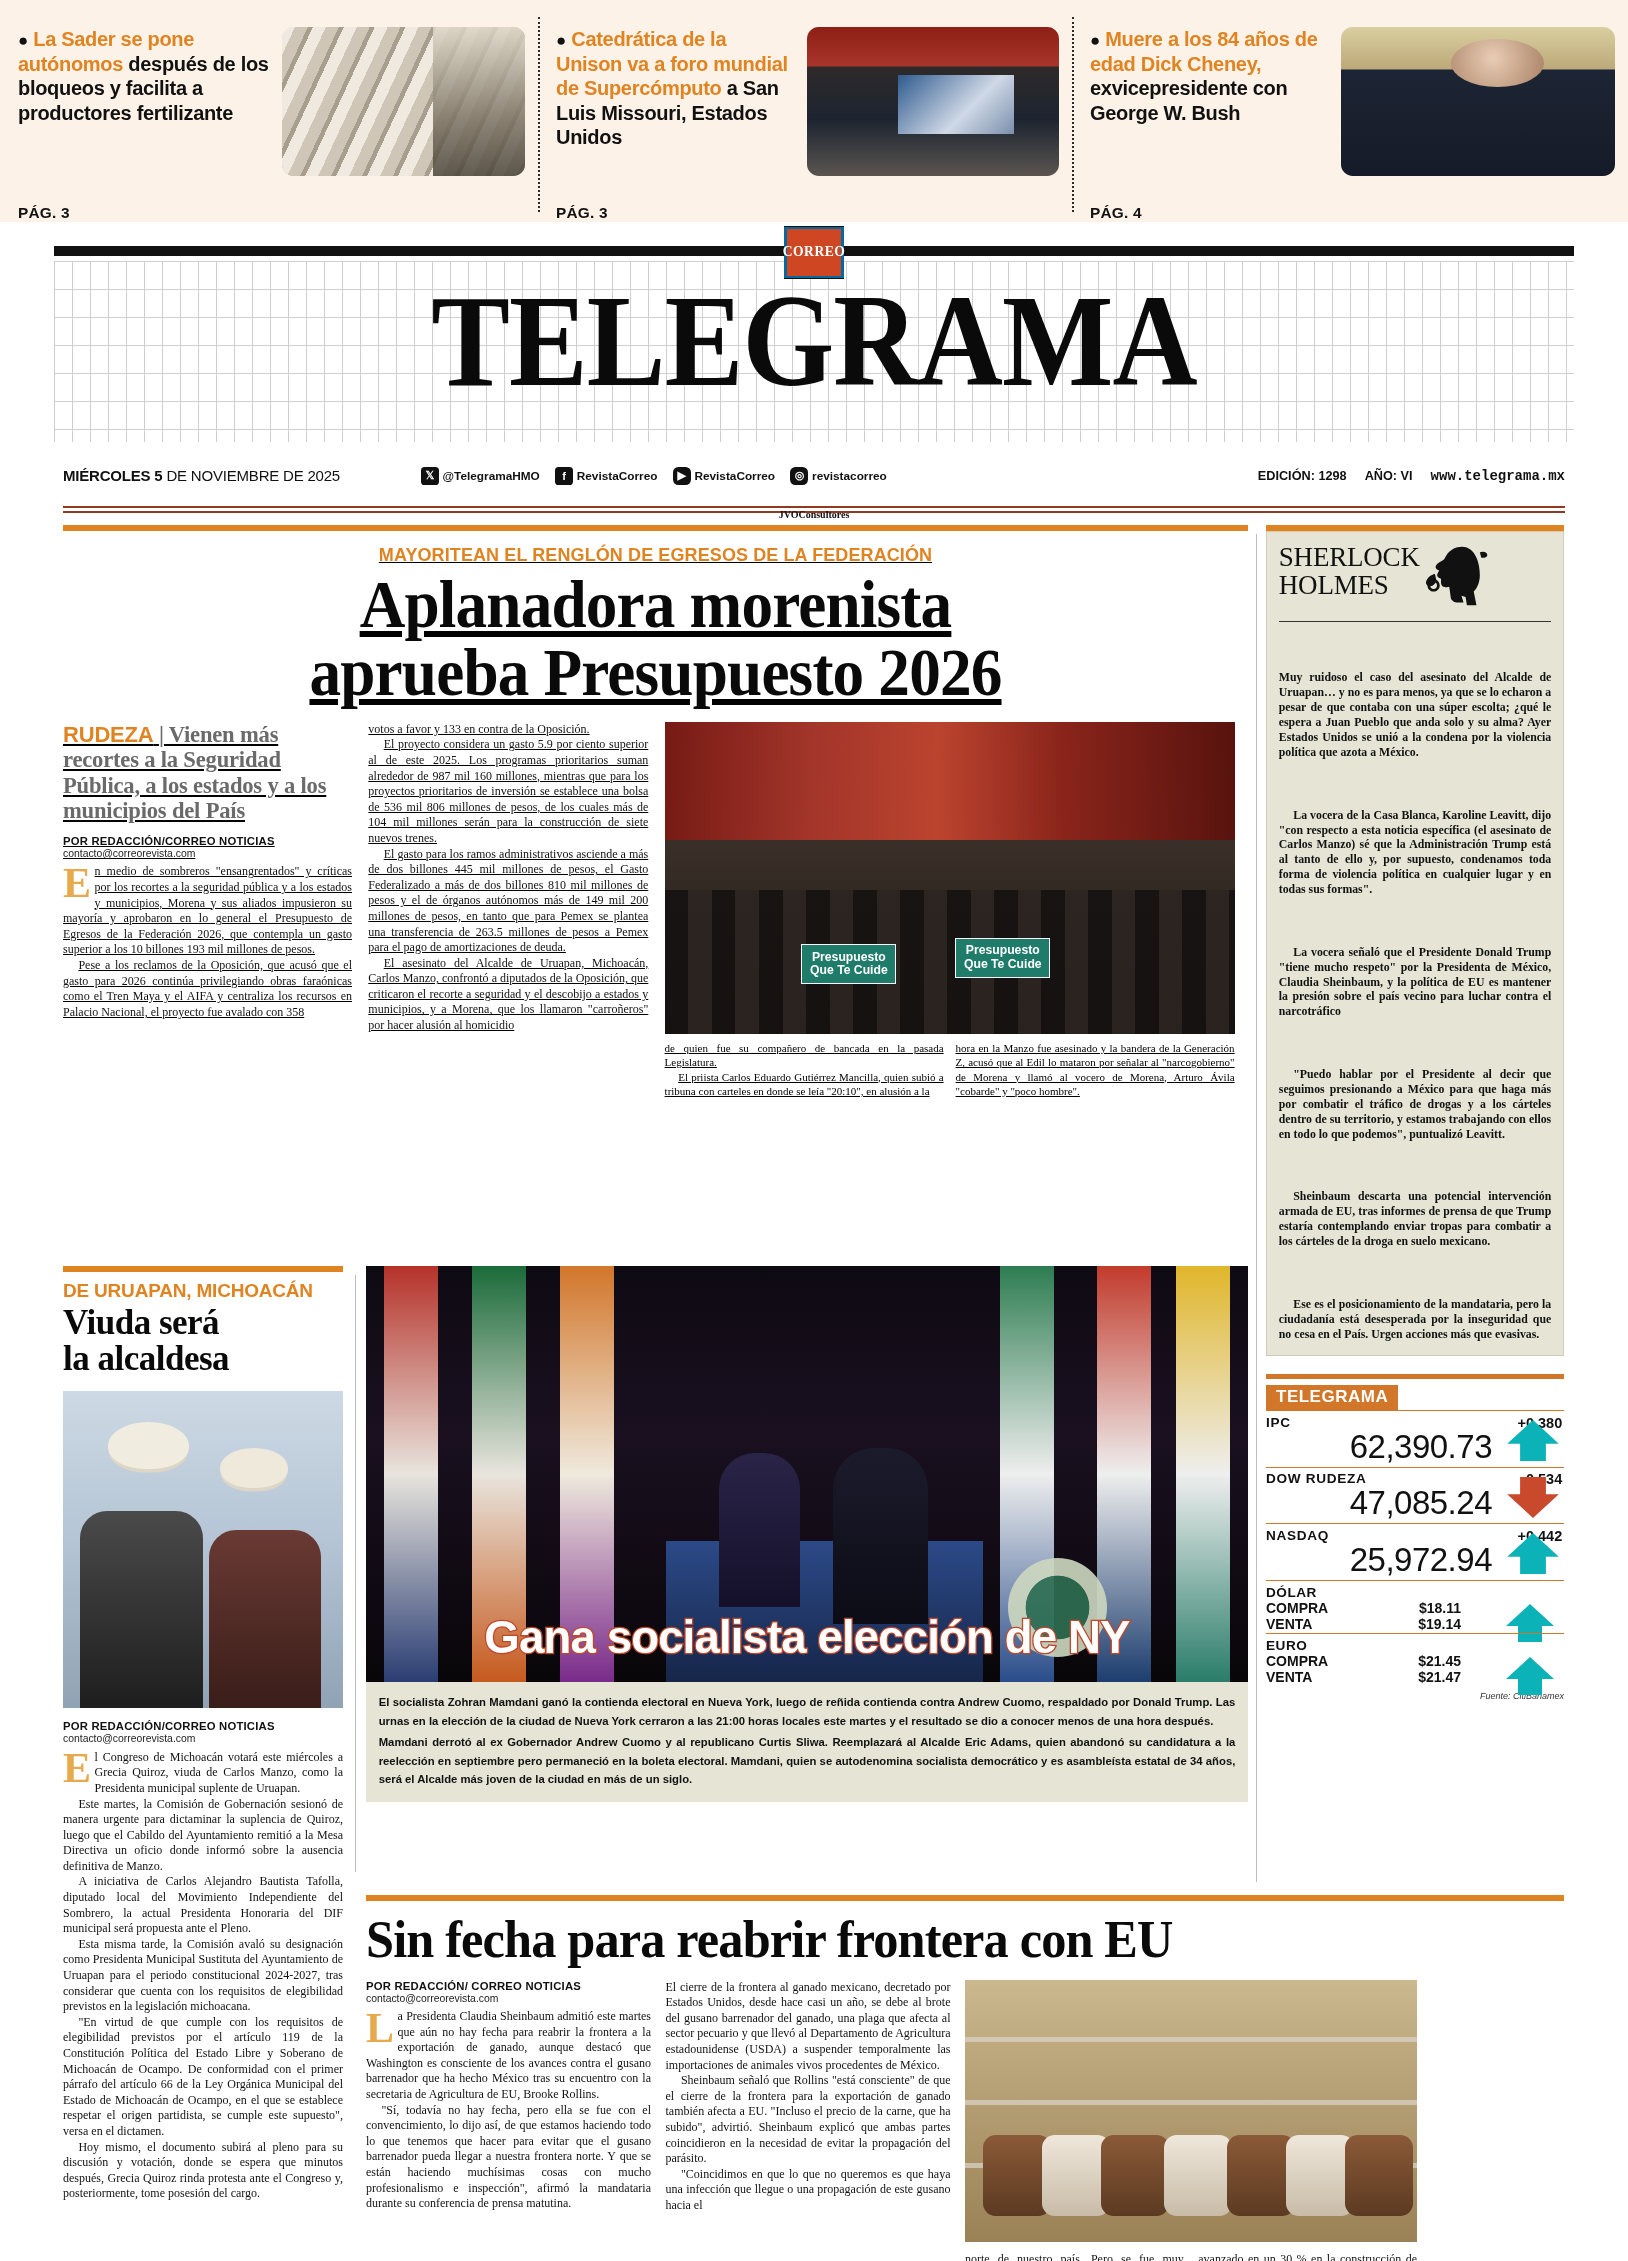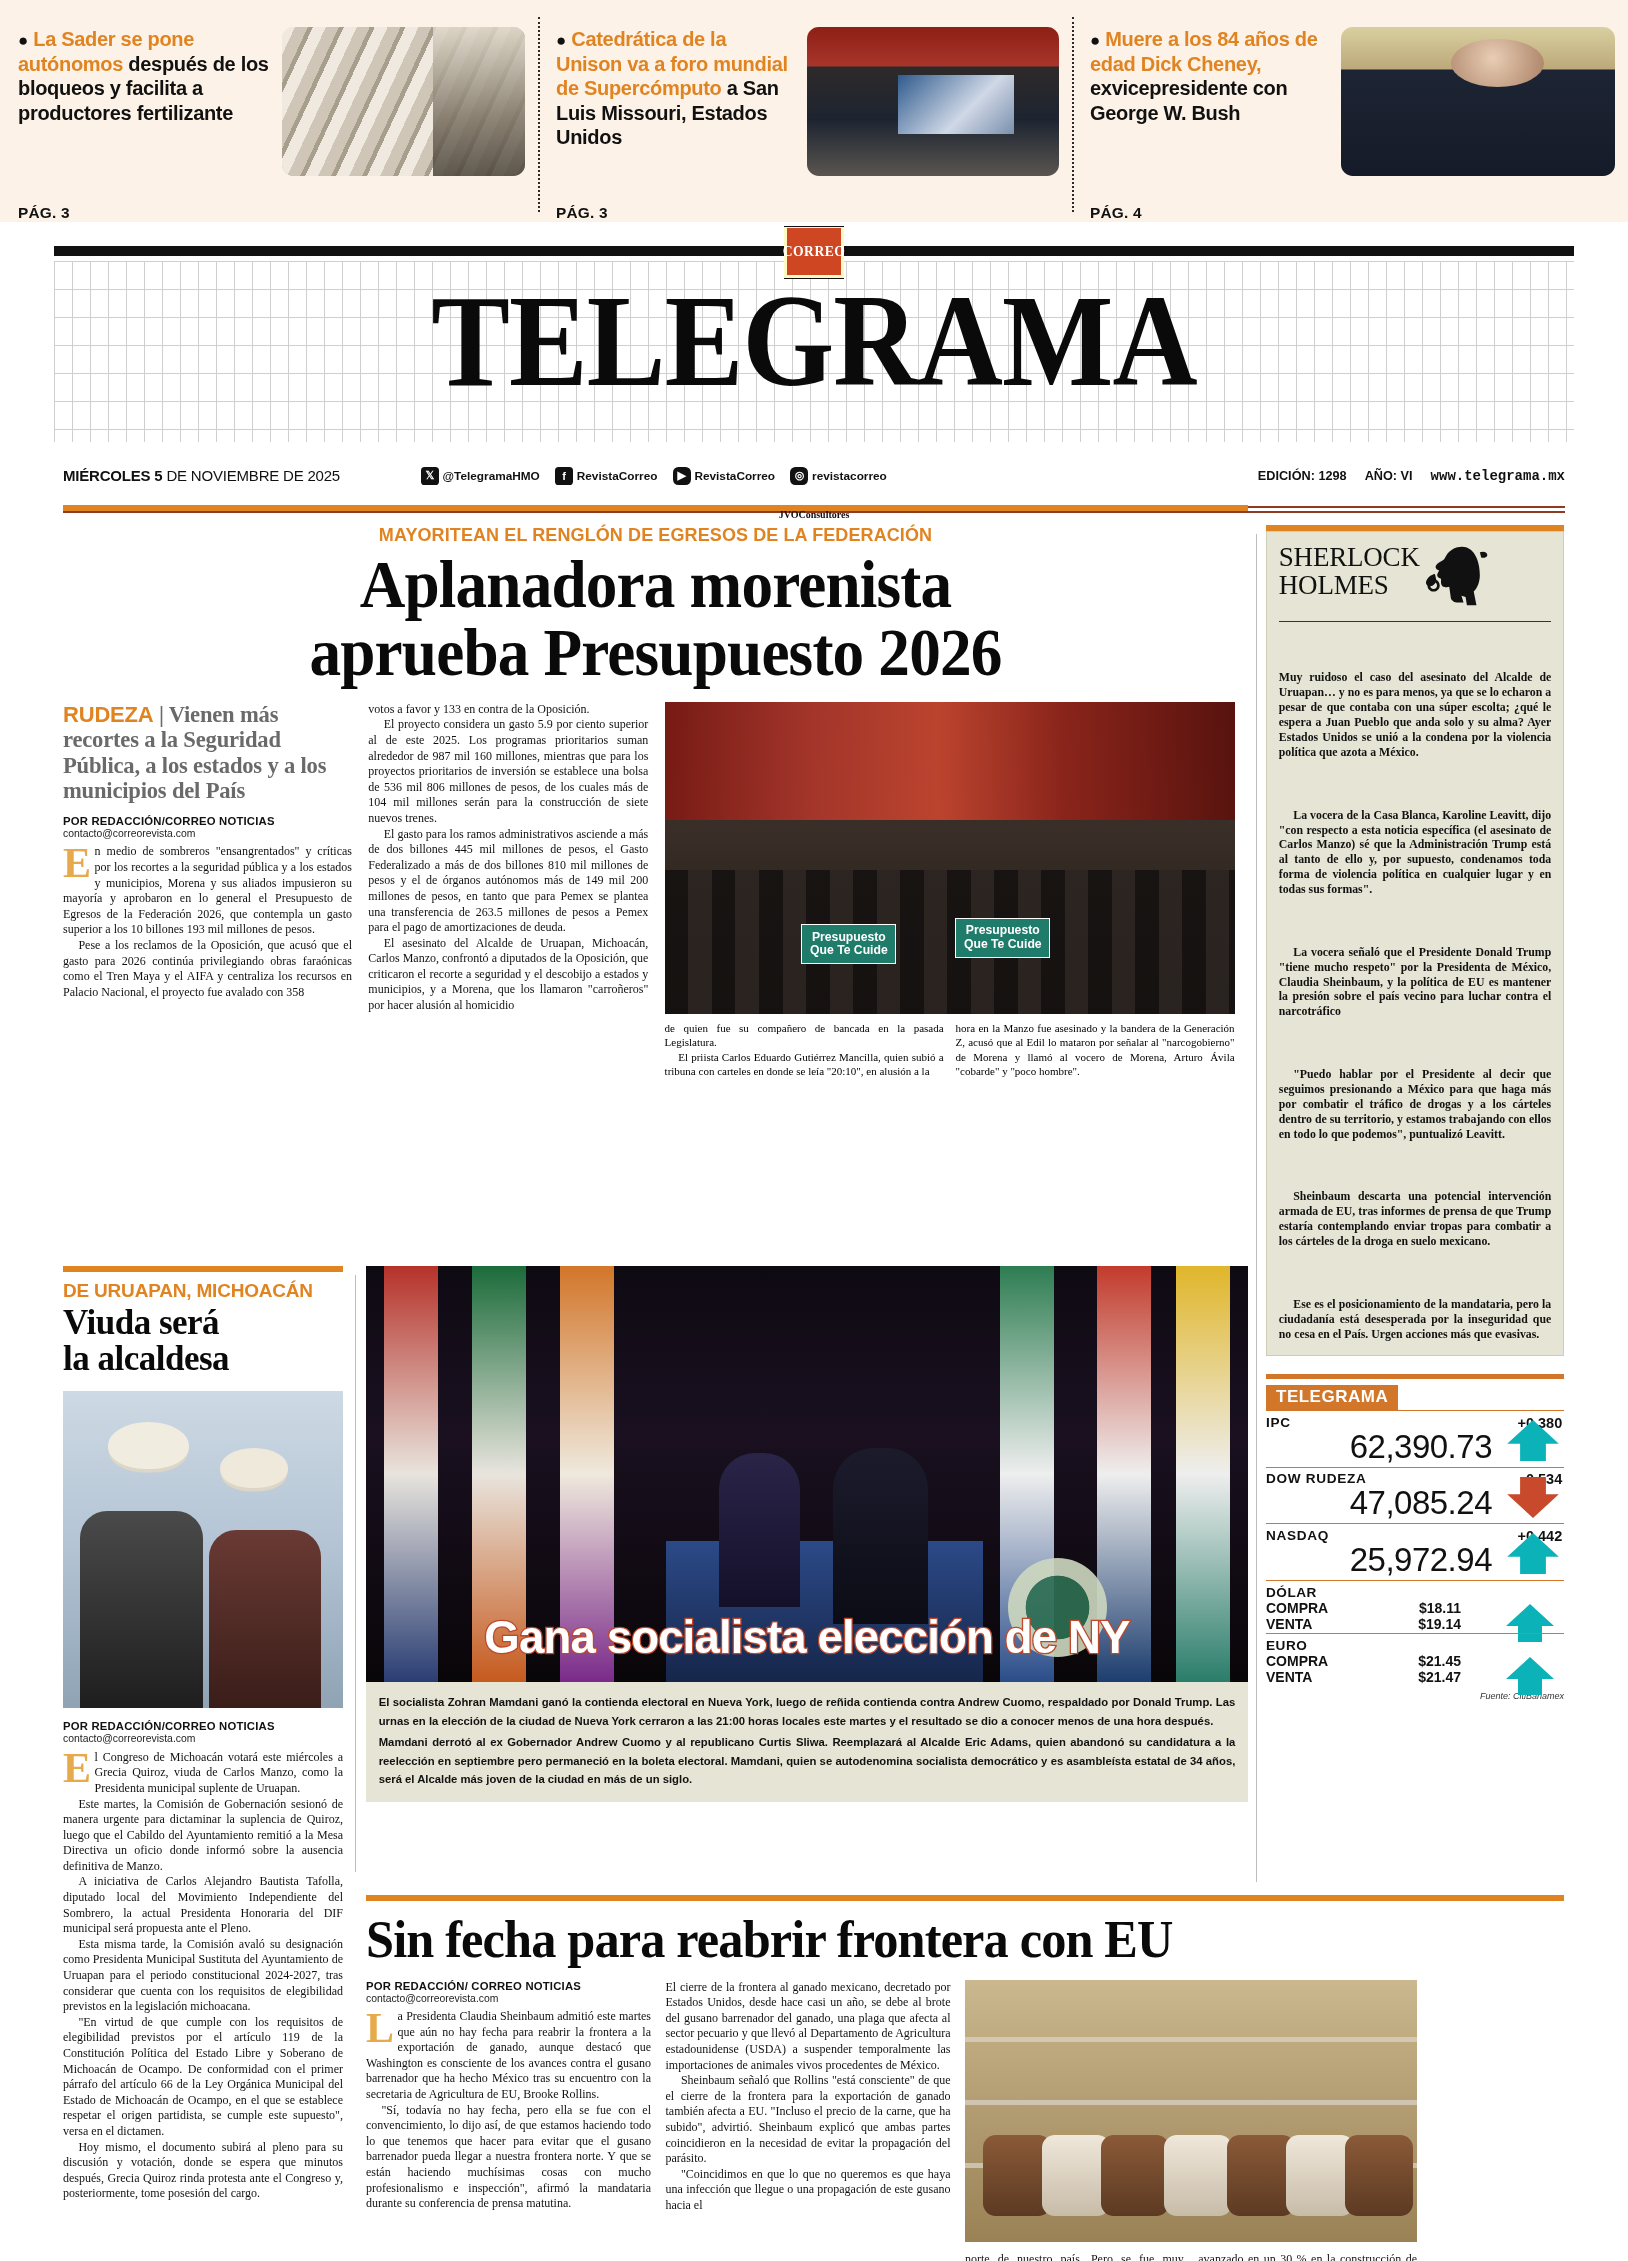--- a/index.html
+++ b/index.html
@@ -87,23 +87,23 @@
     background-image:
       repeating-linear-gradient(to right, #cfcfcf 0 0.7px, transparent 0.7px 18px),
       repeating-linear-gradient(to bottom, #cfcfcf 0 0.7px, transparent 0.7px 28px);
     background-color:#fff;
   }
   .mh-blackbar {
     position:absolute; left:54px; right:54px; top:23.5px; height:10px; background:#111;
   }
   .correo-badge {
     position:absolute; left:50%; transform:translateX(-50%); top:3.6px;
-    width:60px; height:53px; background:#fef9c3;
+    width:60px; height:53px; background:#0369a1;
     border-top:1.8px solid #111; border-bottom:1.8px solid #111;
-    display:flex; justify-content:center; z-index:5;
+    display:flex; align-items:center; justify-content:center; z-index:5;
     padding:1.8px 0;
   }
   .correo-badge .inner {
     width:54px; height:47px; background:#cf4722;
     display:flex; align-items:center; justify-content:center;
   }
   .correo-badge .inner span {
     font-family:"Liberation Serif", serif;
     color:#fff; font-weight:700; font-size:13.6px; letter-spacing:0.5px;
   }
@@ -144,21 +144,21 @@
   .rule-double i { display:block; height:2.3px; background:#8e3b22; }
   .rule-double i+i { margin-top:2.3px; }
   .jvo {
     position:absolute; left:0; right:0; top:509px; text-align:center;
     font-family:"Liberation Serif", serif; font-size:10px; color:#111; font-weight:600;
   }
 
   
   .orange-rule { background:#e08422; height:6.3px; }
 
-  .col-left { position:absolute; left:63px; top:505px; width:1185px; }
+  .col-left { position:absolute; left:63px; top:525px; width:1185px;text-decoration:underline; }
   .col-right { position:absolute; left:1266px; top:525px; width:298px; }
 
   .kicker {
     text-align:center; color:#e08422; font-weight:800;
     font-size:18px; letter-spacing:0.1px; margin:13.6px 0 4.5px;
     font-family:"Liberation Sans", sans-serif;
   }
   .main-head {
     text-align:center; font-family:"Liberation Serif", serif;
     font-weight:700; font-size:68px; line-height:1.0; color:#0a0a0a;

